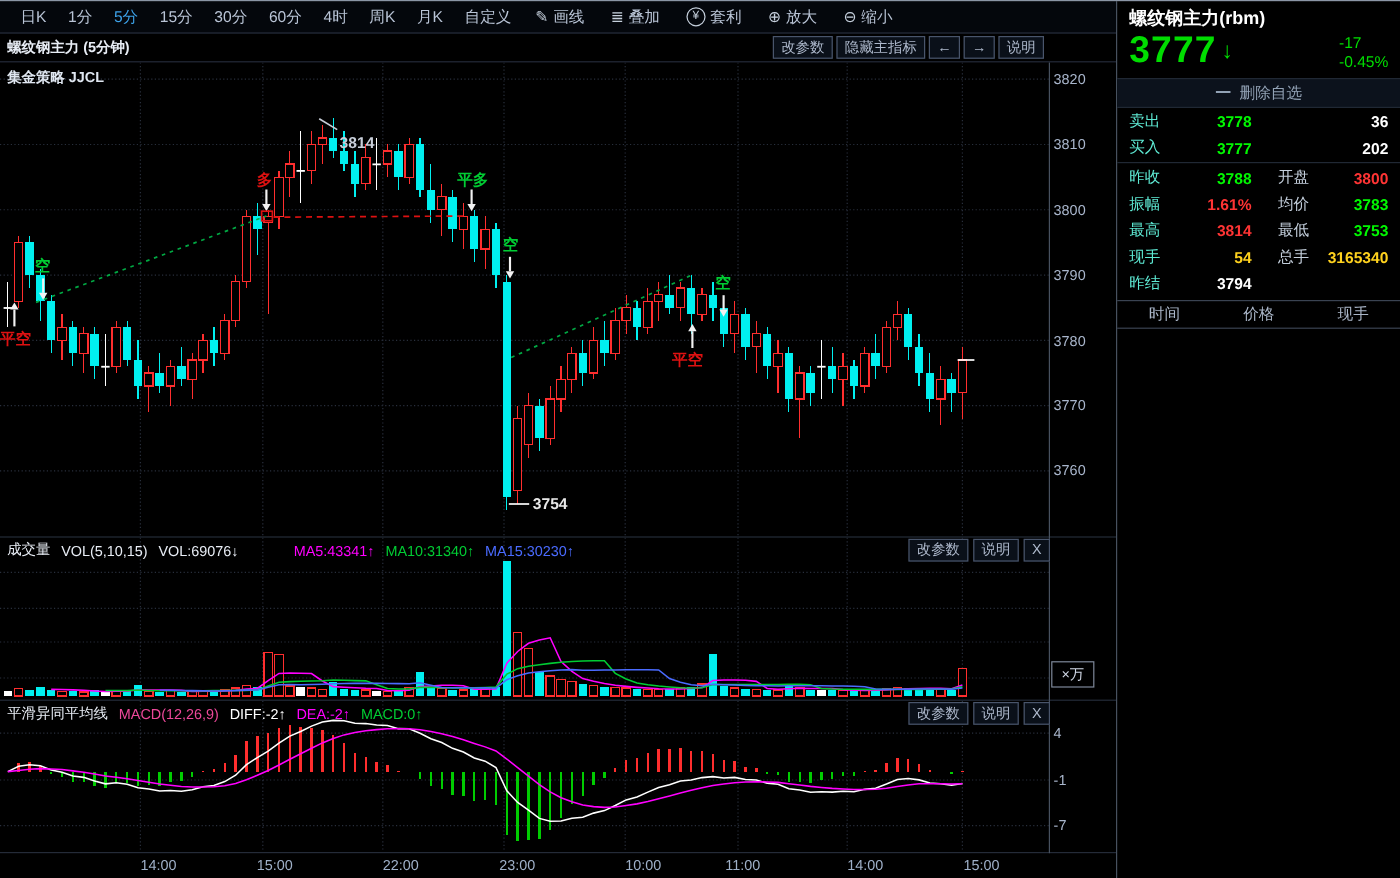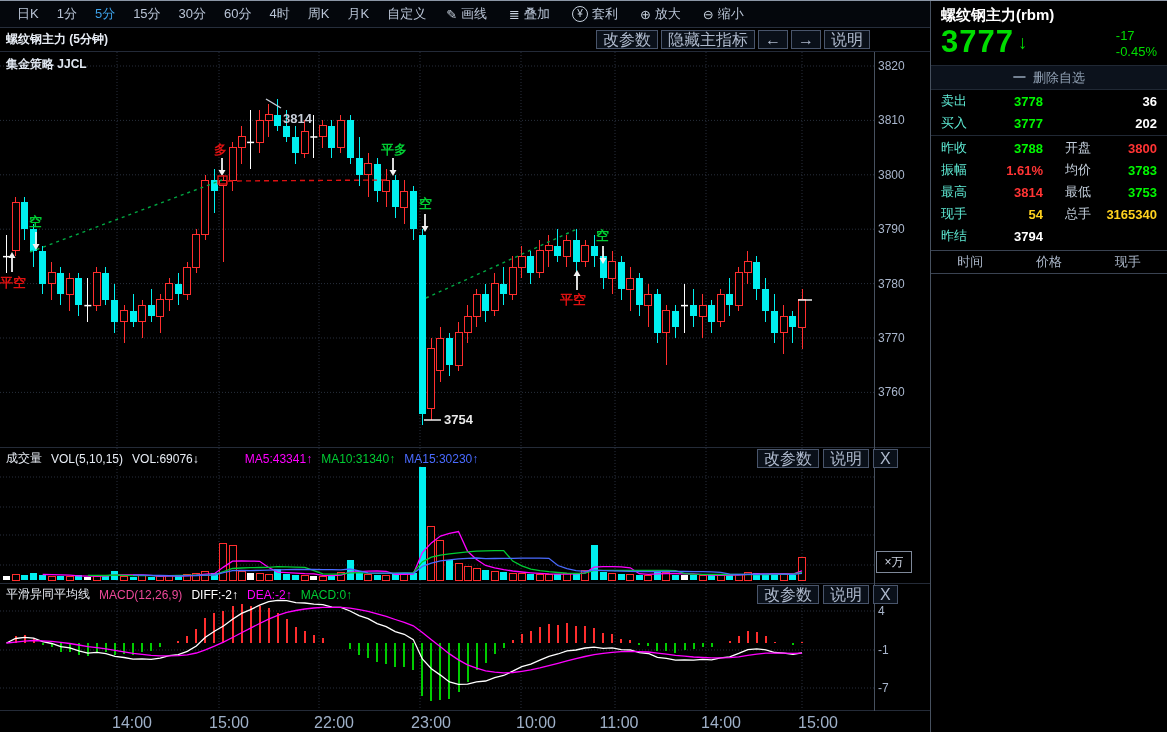--- a/index.html
+++ b/index.html
@@ -13,36 +13,36 @@
   .tb-item.active{color:#3da1e8;}
   .tb-tool{display:flex;align-items:center;gap:4px;padding:0 11px;font-size:13px;color:#b9c4d6;white-space:nowrap;}
   .tb-glyph{font-size:13px;color:#c6d0dd;}
   .tb-yen{display:inline-block;width:14px;height:14px;border:1px solid #c6d0dd;border-radius:50%;font-size:10px;line-height:14px;text-align:center;color:#c6d0dd;}
   .expand-btn{position:absolute;right:6px;top:4px;width:20px;height:20px;border:1px solid #3c4a5d;background:#161f2c;color:#cfd6e4;text-align:center;line-height:18px;font-size:13px;}
 
   
   .chart-header{position:absolute;left:0;top:28px;width:930px;height:24px;border-bottom:1px solid #232a38;display:flex;align-items:center;box-sizing:border-box;z-index:5;}
   .ch-title{font-size:12px;font-weight:bold;color:#e8edf5;padding-left:6px;white-space:nowrap;}
   .ch-buttons{margin-left:auto;display:flex;gap:3px;padding-right:60px;}
-  .hbtn{border:1px solid #49556b;background:#0a1019;color:#aeb9cc;font-size:16px;padding:0 6px;line-height:17px;white-space:nowrap;}
+  .hbtn{border:1px solid #49556b;background:#0a1019;color:#aeb9cc;font-size:12px;padding:0 6px;line-height:17px;white-space:nowrap;}
   .strategy{position:absolute;left:6px;top:56px;font-size:12px;font-weight:bold;color:#dfe6f0;z-index:6;}
 
   
   svg.pane{position:absolute;left:0;background:#000;}
   .hline{position:absolute;left:0;width:930px;border-top:1px solid #242b38;z-index:4;}
   .vaxis-line{position:absolute;left:874px;top:52px;width:0;height:659px;border-left:1px solid #47515f;z-index:4;}
   .axis-col span{position:absolute;left:3px;font-size:12px;color:#a9b6cc;white-space:nowrap;}
   .axis-col{position:absolute;left:875px;width:54px;z-index:5;}
   .unit-box{position:absolute;left:876px;top:551px;width:34px;height:20px;border:1px solid #7e8899;color:#cfd6e4;font-size:12px;text-align:center;line-height:20px;z-index:6;}
 
   .pane-header{position:absolute;display:flex;gap:9px;font-size:12px;align-items:center;z-index:6;white-space:nowrap;}
   .pane-btns{position:absolute;display:flex;gap:4px;z-index:7;}
 
   .time-axis{position:absolute;left:0;top:711px;width:930px;height:21px;z-index:5;}
-  .time-axis span{position:absolute;top:3px;font-size:16px;color:#9fb0c8;transform:translateX(-50%);}
+  .time-axis span{position:absolute;top:3px;font-size:12px;color:#9fb0c8;transform:translateX(-50%);}
 
   
   .sidebar{position:absolute;left:930px;top:1px;width:237px;height:731px;background:#000;border-left:1px solid #47515f;box-sizing:border-box;z-index:10;}
   .sb-title{font-size:15px;font-weight:bold;color:#fff;padding:5px 8px 0 10px;}
   .sb-price-row{display:flex;align-items:flex-start;padding:0 10px;}
   .sb-price{font-size:31px;font-weight:bold;letter-spacing:1px;line-height:33px;}
   .sb-price-arrow{font-size:19px;font-weight:bold;margin:7px 0 0 4px;}
   .sb-chg{margin-left:auto;font-size:13px;line-height:16px;padding-top:3px;text-align:left;}
   .sb-remove{height:23px;margin-top:5px;border-top:1px solid #202834;border-bottom:1px solid #202834;background:#0c121c;color:#92a2b5;font-size:13px;display:flex;align-items:center;justify-content:center;gap:7px;}
   .sb-remove .minus{color:#92a2b5;font-weight:bold;}

